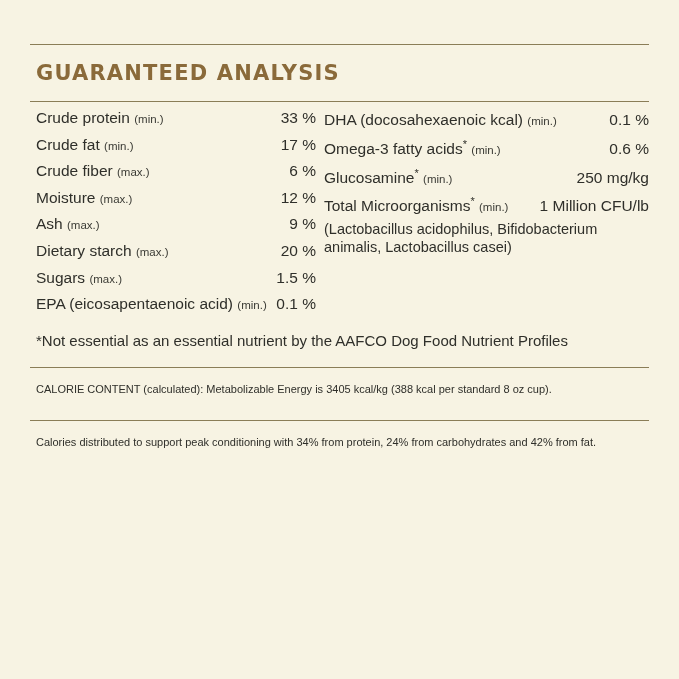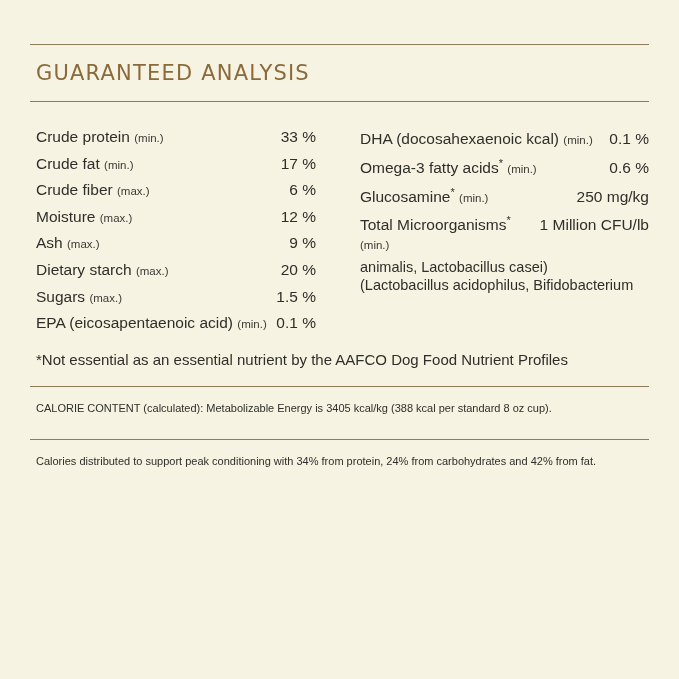--- a/index.html
+++ b/index.html
@@ -22,32 +22,31 @@
     padding: 0 30px;
   }
   .rule {
     border: 0;
     border-top: 1px solid #8a7d57;
     margin: 0;
   }
   .rule.top { margin-top: 44px; }
   .title {
     font-size: 21px;
-    font-weight: normal;
+    font-weight: bold;
     letter-spacing: 1.2px;
     color: #8a6a3a;
     margin: 16px 0 0 6px;
     font-family: "DejaVu Sans", sans-serif;
   }
   .rule.under-title { margin-top: 16px; }
 
   .ga-grid {
     display: flex;
-    margin-top: 26px;
-    gap: 36px;
+    margin-top: 7px;
   }
   .col {
     box-sizing: border-box;
   }
   .col.left {
     width: 290px;
     padding-left: 6px;
     padding-right: 4px;
   }
   .col.right {
@@ -171,22 +170,22 @@
         <div class="nutrient"><span>Glucosamine</span><span class="sup">*</span> <span class="qual">(min.)</span></div>
         <div class="value">250 mg/kg</div>
       </div>
 
       <div class="row">
         <div class="nutrient"><span>Total Microorganisms</span><span class="sup">*</span> <span class="qual">(min.)</span></div>
         <div class="value">1 Million CFU/lb</div>
       </div>
 
       <div class="sub-note">
+        <span class="line">(Lactobacillus acidophilus, Bifidobacterium</span>
         <span class="line">animalis, Lactobacillus casei)</span>
-        <span class="line">(Lactobacillus acidophilus, Bifidobacterium</span>
       </div>
 
     </div>
 
   </div>
 
   <div class="footnote">*Not essential as an essential nutrient by the AAFCO Dog Food Nutrient Profiles</div>
 
   <hr class="rule mid">
 

